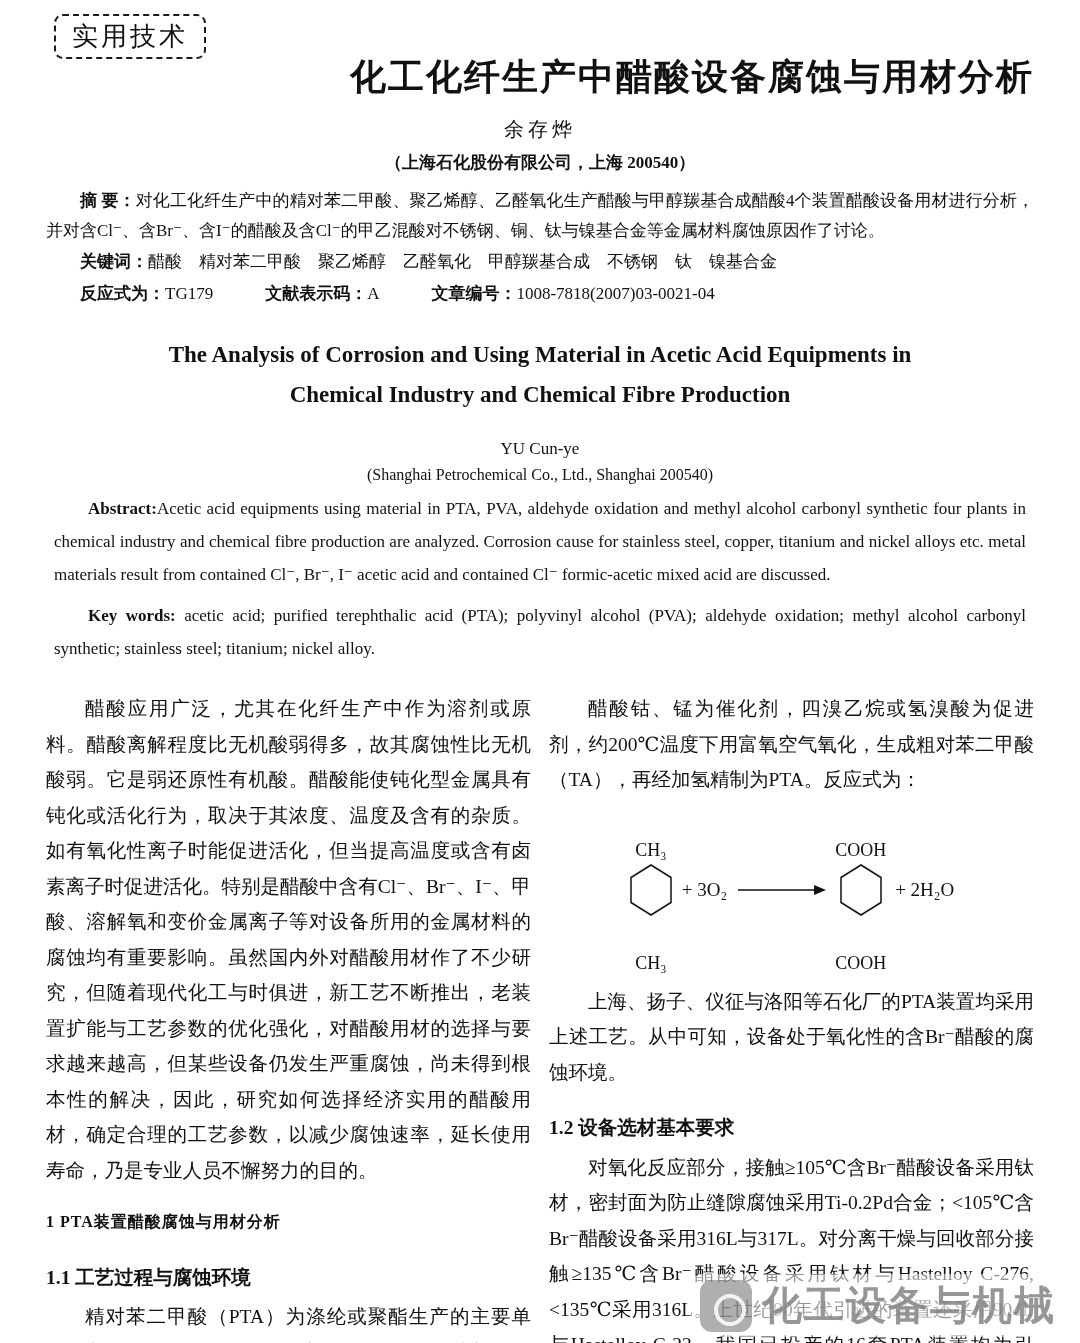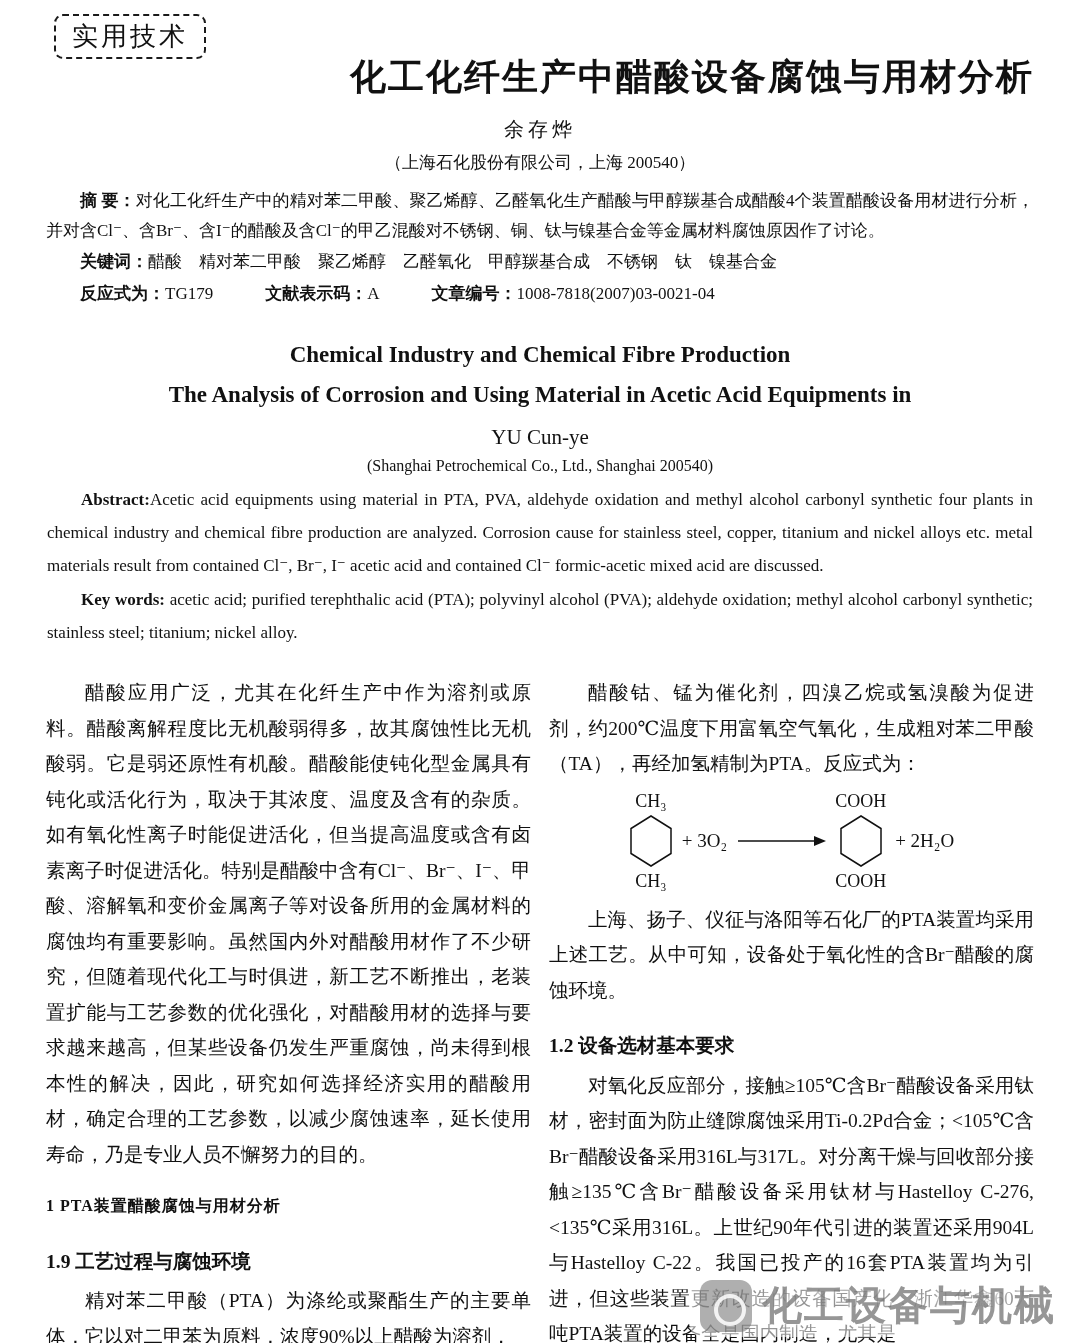--- a/index.html
+++ b/index.html
@@ -26,54 +26,54 @@
 
   .title {
     margin:54px 0 0 0;
     text-align:right;
     font-size:36px;
     font-weight:700;
     letter-spacing:2px;
     line-height:46px;
   }
   .author { margin-top:16px; text-align:center; font-size:20px; letter-spacing:4px; }
-  .affiliation { margin-top:8px; text-align:center; font-size:17px; }
+  .affiliation { margin-top:8px; text-align:center; font-size:17px;font-weight:bold; }
 
   .abstract-block { margin-top:12px; font-size:17px; line-height:29.5px; text-align:justify; }
   .abstract-block .lead { text-indent:2em; }
   .label-bold { font-weight:700; }
   .kw-line { font-size:17px; line-height:30px; text-indent:2em; margin-top:2px; }
   .meta-line { font-size:17px; line-height:30px; text-indent:2em; margin-top:2px; }
   .meta-gap { display:inline-block; width:52px; }
 
   .en-title {
     margin-top:26px;
     text-align:center;
     font-size:23px;
     font-weight:700;
     line-height:40px;
   }
-  .en-author { margin-top:10px; text-align:center; font-size:21px; }
+  .en-author { margin-top:24px; text-align:center; font-size:17px; }
   .en-affiliation { margin-top:7px; text-align:center; font-size:16px; }
   .en-abstract { margin-top:8px; font-size:17px; line-height:33px; text-align:justify; }
-  .en-abstract p { margin:1px; text-indent:2em; }
+  .en-abstract p { margin:8px; text-indent:2em; }
 
   .columns { display:flex; gap:18px; margin-top:26px; }
   .col { flex:1; min-width:0; font-size:19.5px; line-height:35.5px; text-align:justify; }
   .col p { margin:0; text-indent:2em; }
   .sec-h { font-size:16px; font-weight:700; margin:16px 0 8px 0; text-indent:0; letter-spacing:1px; }
   .sub-h { font-size:19.5px; font-weight:700; margin:20px 0 4px 0; text-indent:0; }
 
   .formula {
     display:flex; align-items:center; justify-content:center;
     gap:9px; margin:8px 0 10px 0;
     font-size:19px; line-height:22px; text-align:center;
   }
   .mol { display:flex; flex-direction:column; align-items:center; }
-  .mol-label { font-size:18px; }
+  .mol-label { font-size:18px;margin-top:33px; }
   .hex { margin:3px 0; display:block; }
   .op { white-space:nowrap; }
 
   .watermark {
     position:absolute;
     right:14px; bottom:6px;
     display:flex; align-items:center; gap:10px;
     background:rgba(255,255,255,0.55);
     border-radius:12px;
     padding:4px 10px;
@@ -120,37 +120,37 @@
       </div>
       <div class="kw-line">
         <span class="label-bold">关键词：</span><span>醋酸　精对苯二甲酸　聚乙烯醇　乙醛氧化　甲醇羰基合成　不锈钢　钛　镍基合金</span>
       </div>
       <div class="meta-line">
         <span class="label-bold">反应式为：</span><span>TG179</span><span class="meta-gap"></span><span class="label-bold">文献表示码：</span><span>A</span><span class="meta-gap"></span><span class="label-bold">文章编号：</span><span>1008-7818(2007)03-0021-04</span>
       </div>
     </div>
 
     <div class="en-title">
+      <div>The Analysis of Corrosion and Using Material in Acetic Acid Equipments in</div>
       <div>Chemical Industry and Chemical Fibre Production</div>
-      <div>The Analysis of Corrosion and Using Material in Acetic Acid Equipments in</div>
     </div>
     <div class="en-author">YU Cun-ye</div>
     <div class="en-affiliation">(Shanghai Petrochemical Co., Ltd., Shanghai 200540)</div>
 
     <div class="en-abstract">
       <p><span class="label-bold">Abstract:</span><span>Acetic acid equipments using material in PTA, PVA, aldehyde oxidation and methyl alcohol carbonyl synthetic four plants in chemical industry and chemical fibre production are analyzed. Corrosion cause for stainless steel, copper, titanium and nickel alloys etc. metal materials result from contained Cl⁻, Br⁻, I⁻ acetic acid and contained Cl⁻ formic-acetic mixed acid are discussed.</span></p>
       <p><span class="label-bold">Key words:</span><span> acetic acid; purified terephthalic acid (PTA); polyvinyl alcohol (PVA); aldehyde oxidation; methyl alcohol carbonyl synthetic; stainless steel; titanium; nickel alloy.</span></p>
     </div>
 
     <div class="columns">
 
       <div class="col">
         <p>醋酸应用广泛，尤其在化纤生产中作为溶剂或原料。醋酸离解程度比无机酸弱得多，故其腐蚀性比无机酸弱。它是弱还原性有机酸。醋酸能使钝化型金属具有钝化或活化行为，取决于其浓度、温度及含有的杂质。如有氧化性离子时能促进活化，但当提高温度或含有卤素离子时促进活化。特别是醋酸中含有Cl⁻、Br⁻、I⁻、甲酸、溶解氧和变价金属离子等对设备所用的金属材料的腐蚀均有重要影响。虽然国内外对醋酸用材作了不少研究，但随着现代化工与时俱进，新工艺不断推出，老装置扩能与工艺参数的优化强化，对醋酸用材的选择与要求越来越高，但某些设备仍发生严重腐蚀，尚未得到根本性的解决，因此，研究如何选择经济实用的醋酸用材，确定合理的工艺参数，以减少腐蚀速率，延长使用寿命，乃是专业人员不懈努力的目的。</p>
         <div class="sec-h">1  PTA装置醋酸腐蚀与用材分析</div>
-        <div class="sub-h">1.9  工艺过程与腐蚀环境</div>
+        <div class="sub-h">1.1  工艺过程与腐蚀环境</div>
         <p>精对苯二甲酸（PTA）为涤纶或聚酯生产的主要单体，它以对二甲苯为原料，浓度90%以上醋酸为溶剂，</p>
       </div>
 
       <div class="col">
         <p>醋酸钴、锰为催化剂，四溴乙烷或氢溴酸为促进剂，约200℃温度下用富氧空气氧化，生成粗对苯二甲酸（TA），再经加氢精制为PTA。反应式为：</p>
 
         <div class="formula">
           <div class="mol">
             <span class="mol-label">CH₃</span>
             <svg class="hex" width="44" height="52" viewBox="0 0 44 52">

